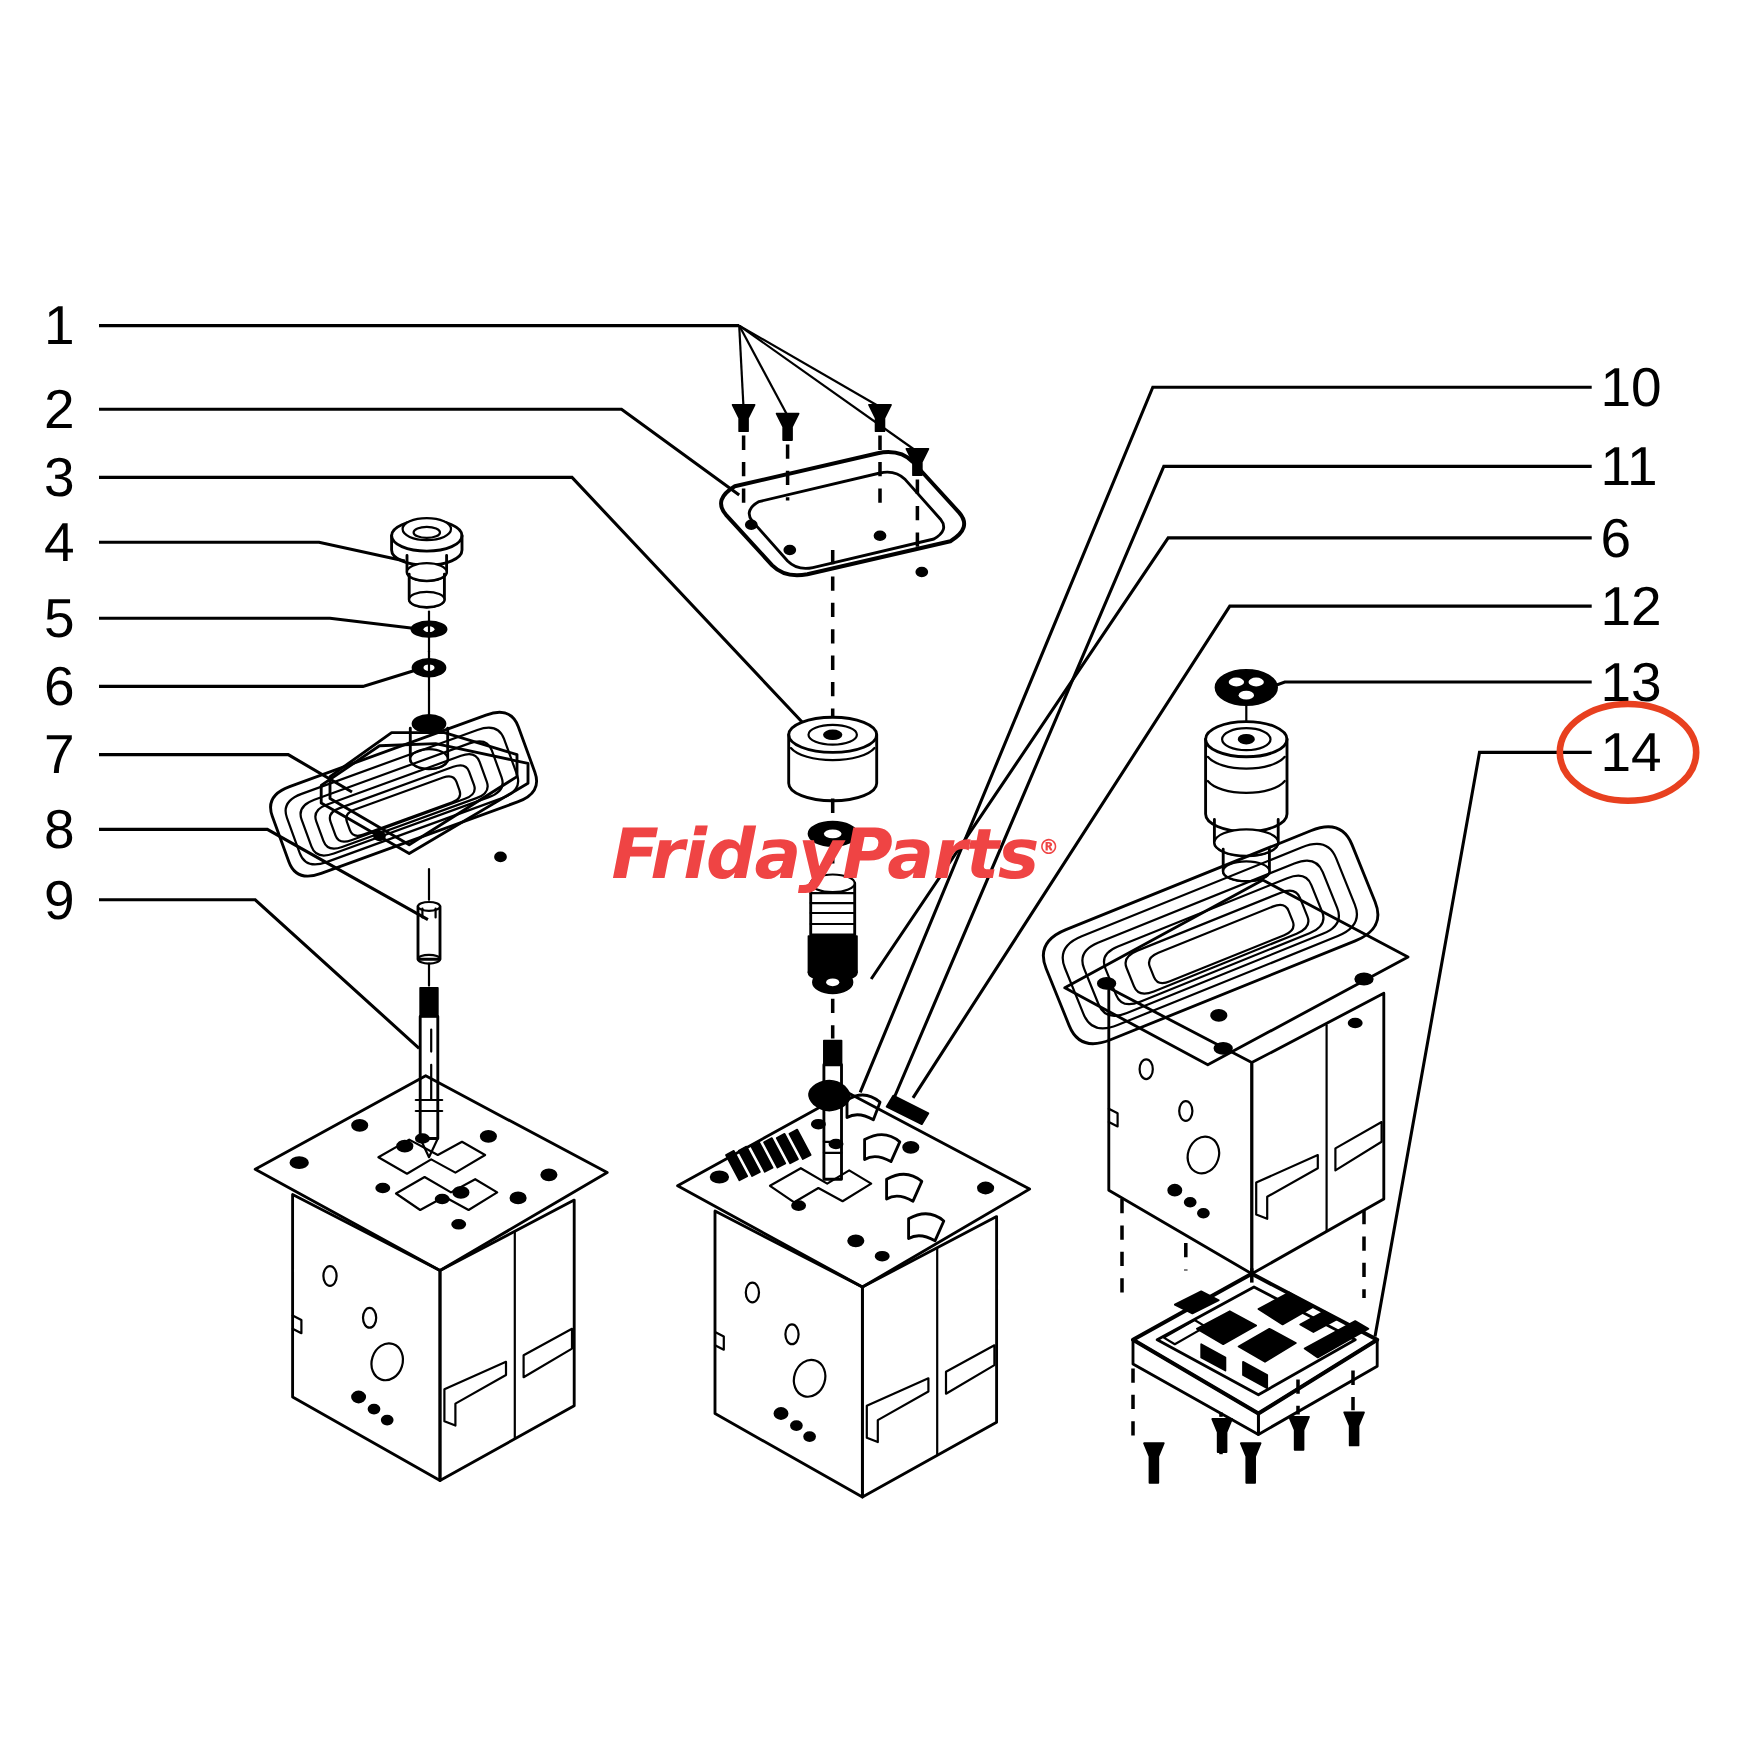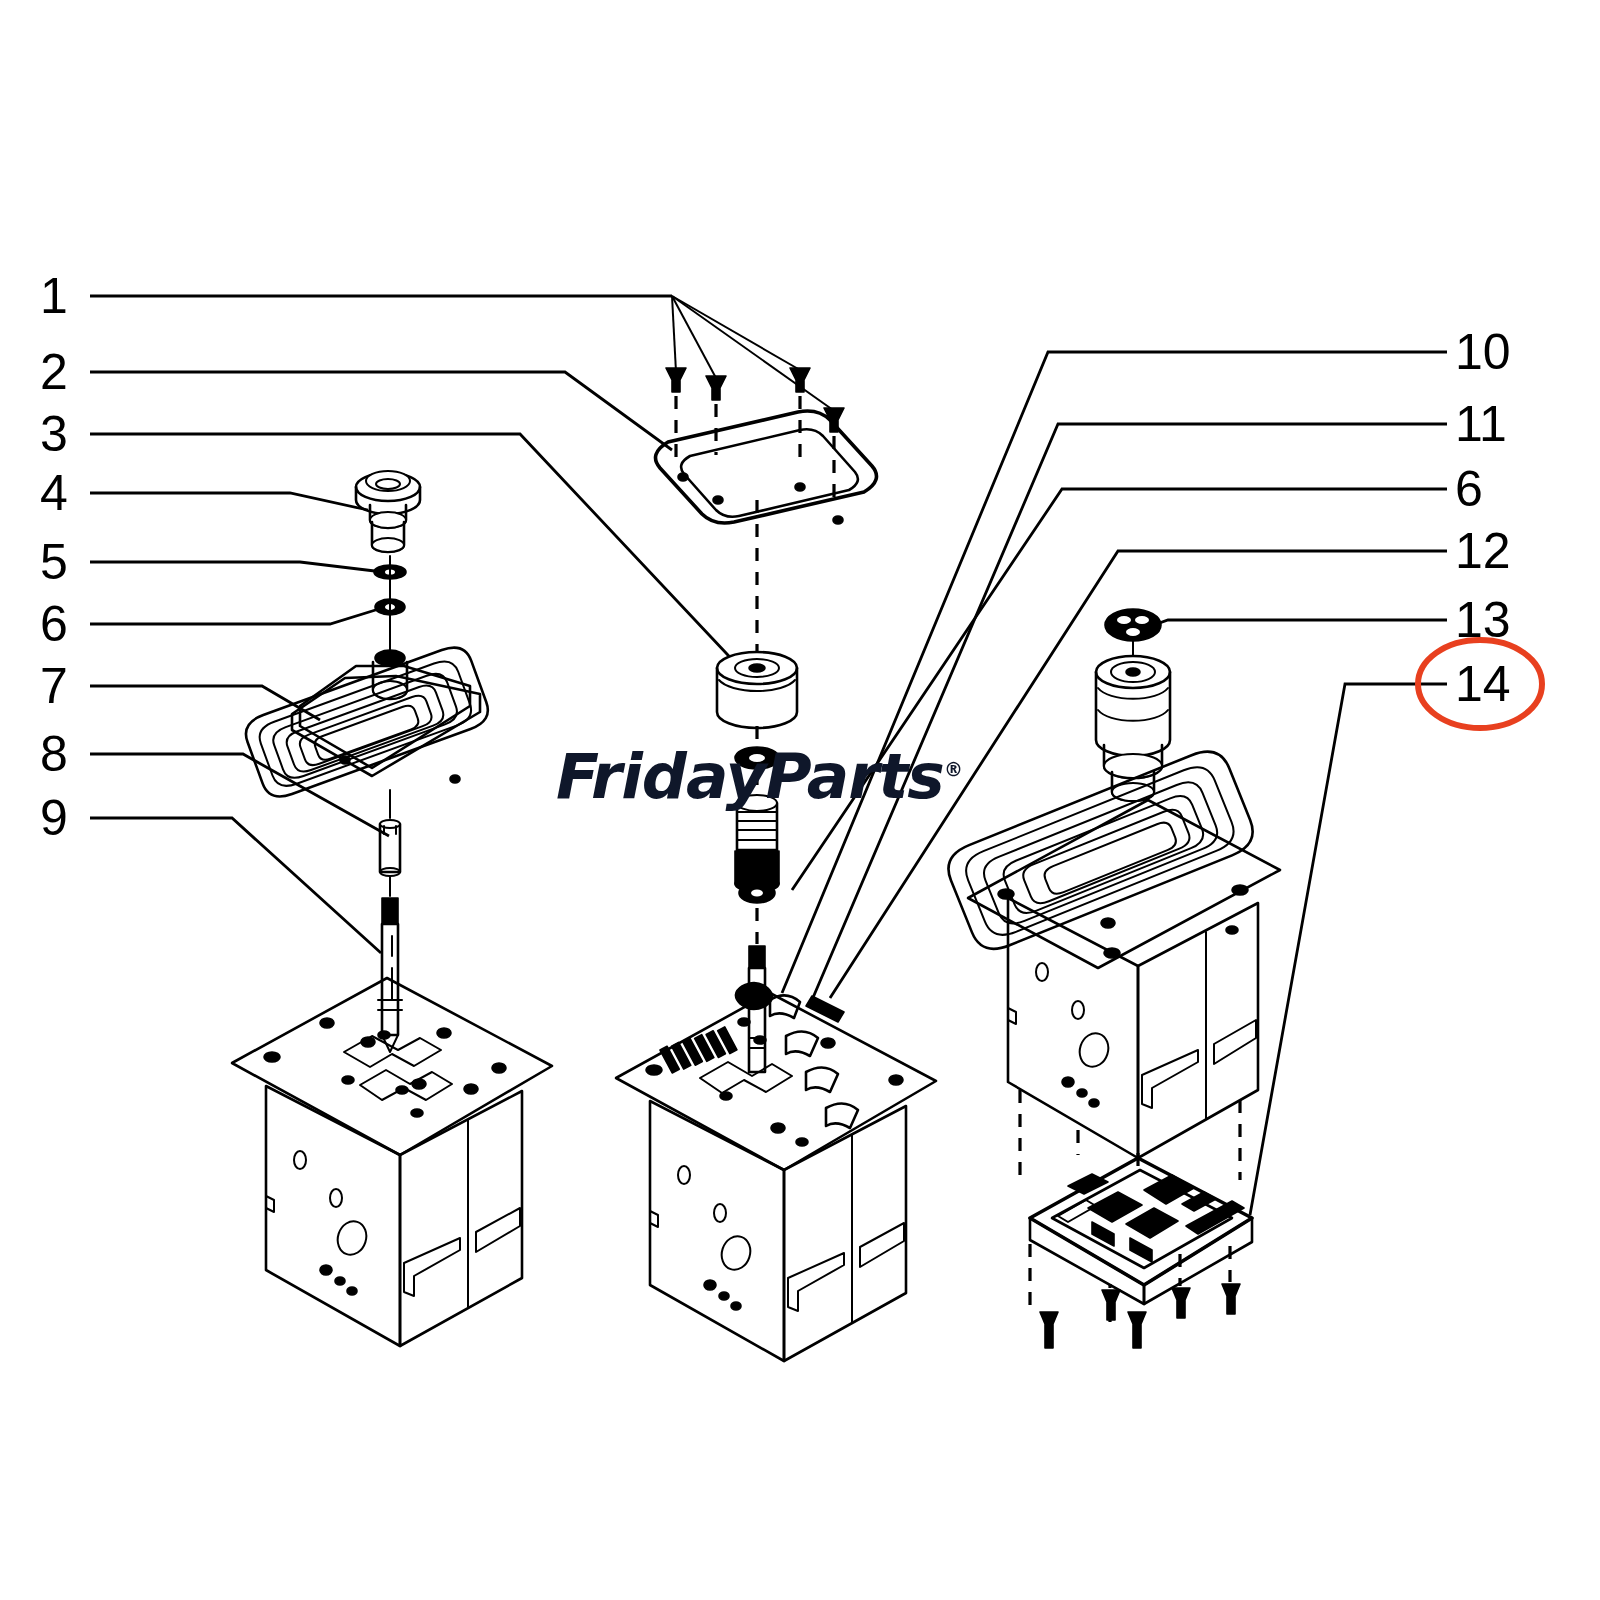--- a/index.html
+++ b/index.html
@@ -7,21 +7,21 @@
   body{
     width:1600px;height:1600px;overflow:hidden;position:relative;
     font-family:"Liberation Sans","DejaVu Sans",sans-serif;
   }
   #stage{position:absolute;left:0;top:0;width:1600px;height:1600px;}
   #stage svg{position:absolute;left:0;top:0;width:1600px;height:1600px;}
   .wm{position:absolute;left:556px;top:745px;pointer-events:none;}
   .wm-text{
     font-family:"DejaVu Sans","Liberation Sans",sans-serif;
     font-weight:bold;font-style:italic;font-size:63px;
-    color:#0f172a;letter-spacing:-1px;white-space:nowrap;line-height:1;
+    color:#ef4444;letter-spacing:-1px;white-space:nowrap;line-height:1;
   }
   .wm-reg{font-size:19px;vertical-align:super;font-style:normal;}
 </style>
 </head>
 <body>
 
 <div id="stage">
 
 <svg viewBox="0 0 1600 1600" xmlns="http://www.w3.org/2000/svg">
   <defs>

